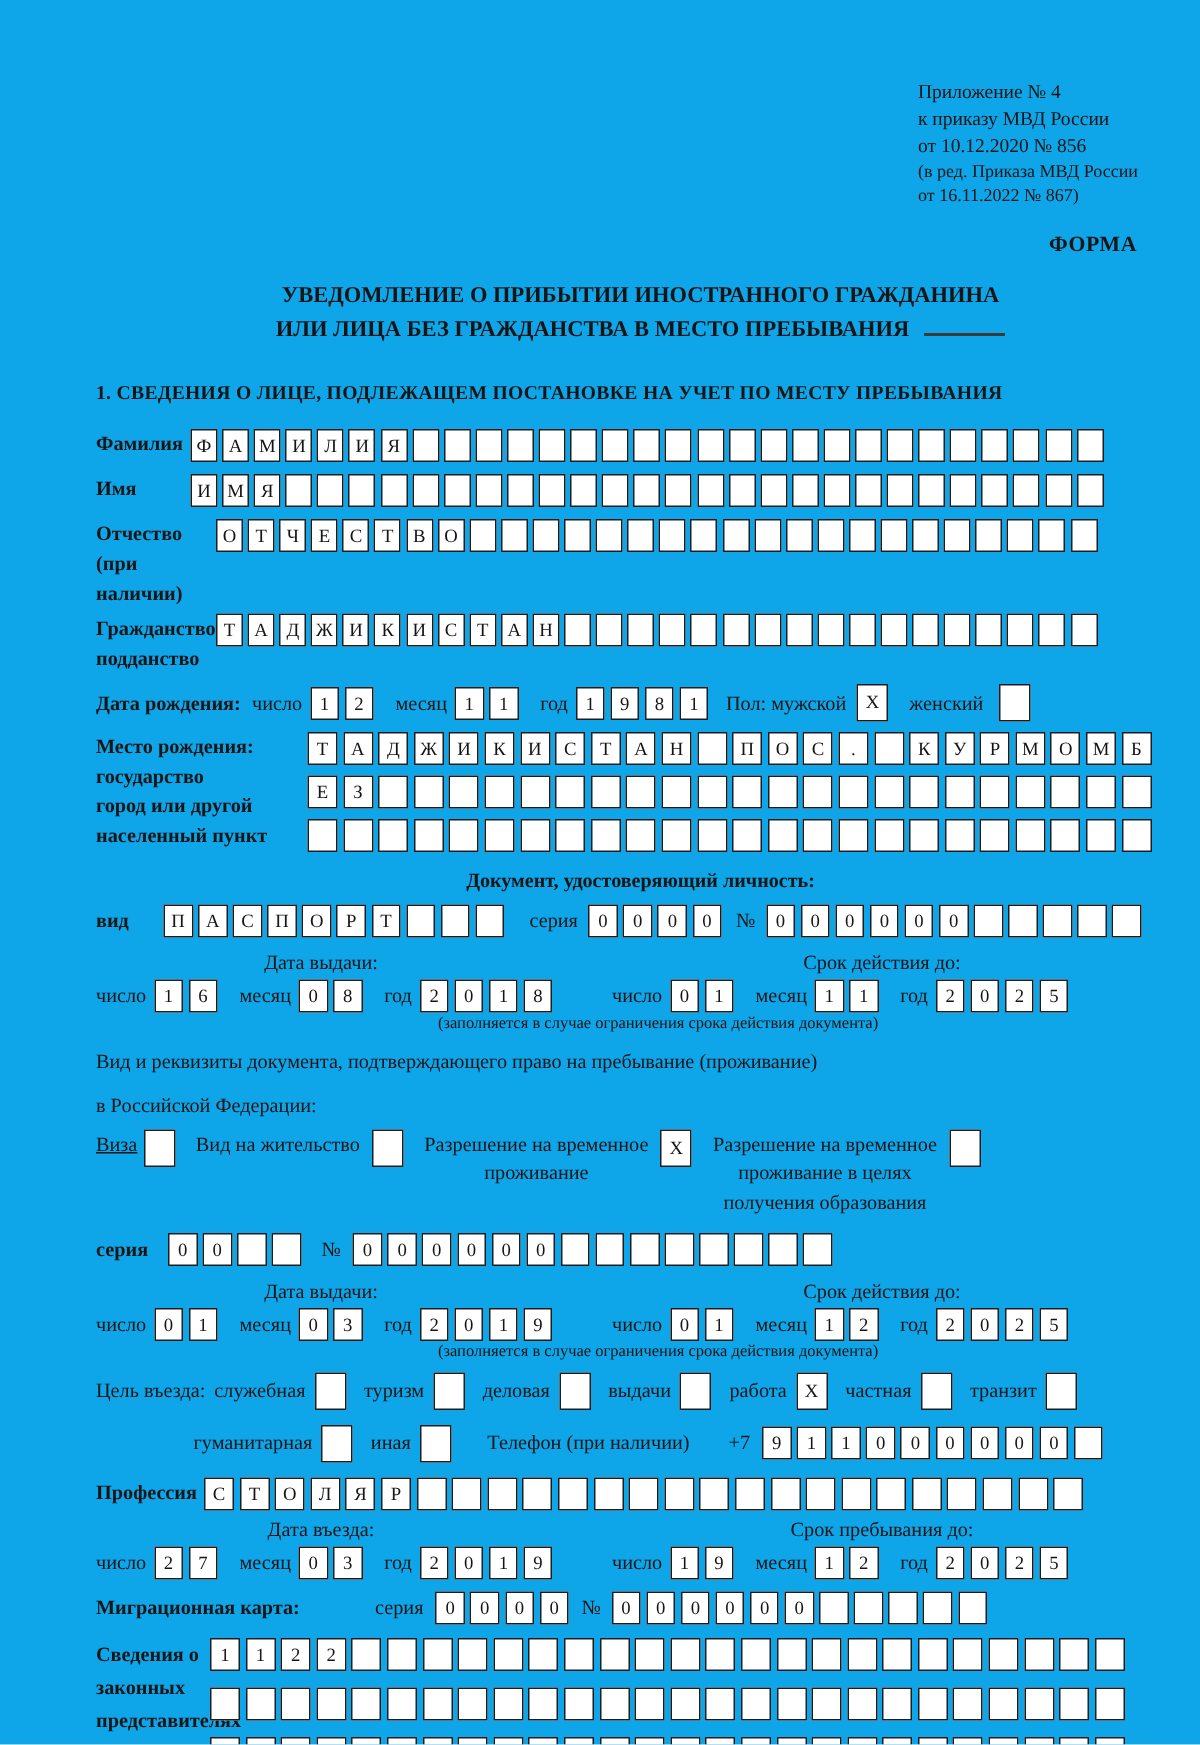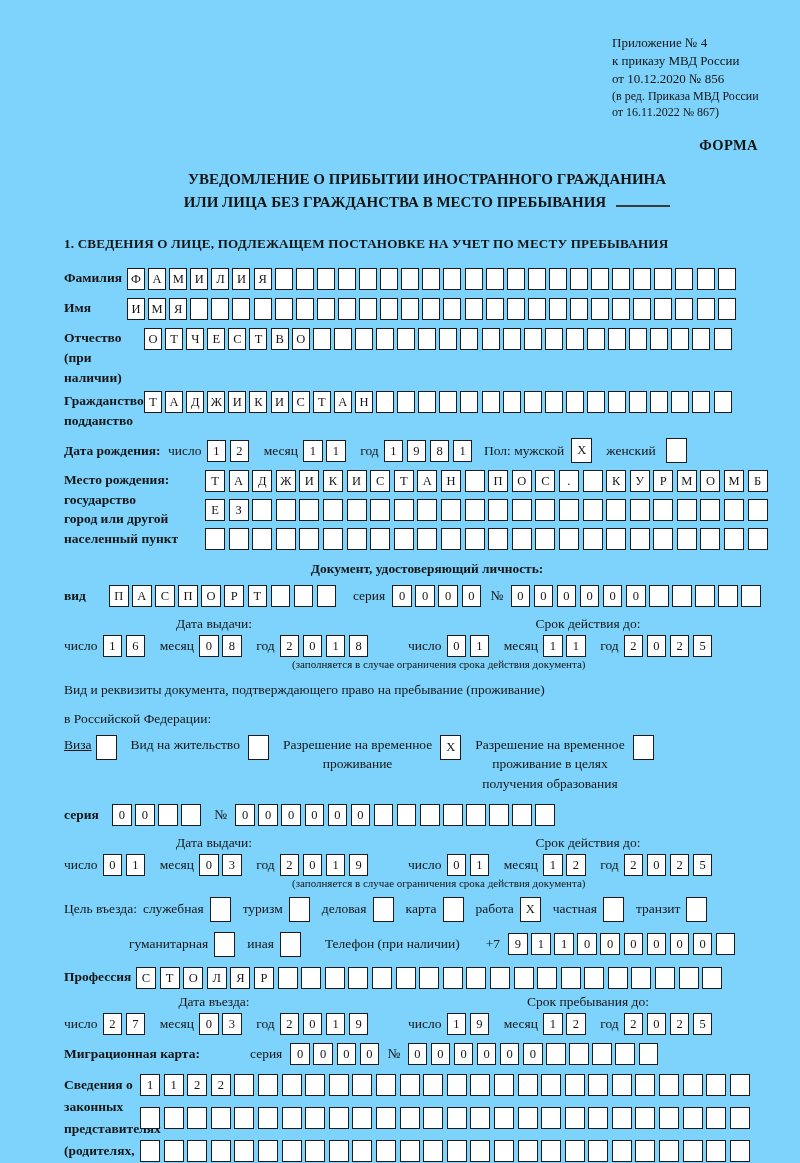--- a/index.html
+++ b/index.html
@@ -1,24 +1,24 @@
 <!DOCTYPE html>
 <html><head>
 <meta charset="utf-8">
 <style>
   html,body { margin:0; padding:0; background:#ffffff; }
   .page {
     position:relative;
     width:800px; height:1163px;
     box-sizing:border-box;
-    background:#7dd3fc;
+    background:#0ea5e9;
     color:#151515;
     font-family:"Liberation Serif", "DejaVu Serif", serif;
     font-size:13.5px;
-    padding:34px 10px 0 64px;
+    padding:52px 10px 0 64px;
     overflow:hidden;
   }
   .hdr-right { margin-left:548px; line-height:1.38; font-size:13px; }
   .hdr-right .small { font-size:12px; }
   .forma { text-align:right; padding-right:32px; font-weight:bold; font-size:14.5px; margin-top:16px; letter-spacing:0.4px; }
   .title { text-align:center; font-weight:bold; font-size:15px; line-height:1.55; margin-top:14px; }
   .uline { display:inline-block; width:54px; border-bottom:2.2px solid #3a3a3a; margin-left:10px; vertical-align:baseline; }
   .sec-heading { font-weight:bold; font-size:13.1px; margin-top:22px; margin-bottom:16px; letter-spacing:0.2px; }
 
   .row { display:flex; align-items:flex-start; margin-bottom:6px; }
@@ -550,21 +550,21 @@
           <span class="cell"></span>
         </div>
     </div>
     <div class="opt">
       <span class="olabel">деловая</span>
       <div class="boxes cb">
           <span class="cell"></span>
         </div>
     </div>
     <div class="opt">
-      <span class="olabel">карта</span>
+      <span class="olabel">выдачи</span>
       <div class="boxes cb">
           <span class="cell"></span>
         </div>
     </div>
     <div class="opt">
       <span class="olabel">работа</span>
       <div class="boxes cb">
           <span class="cell">X</span>
         </div>
     </div>

